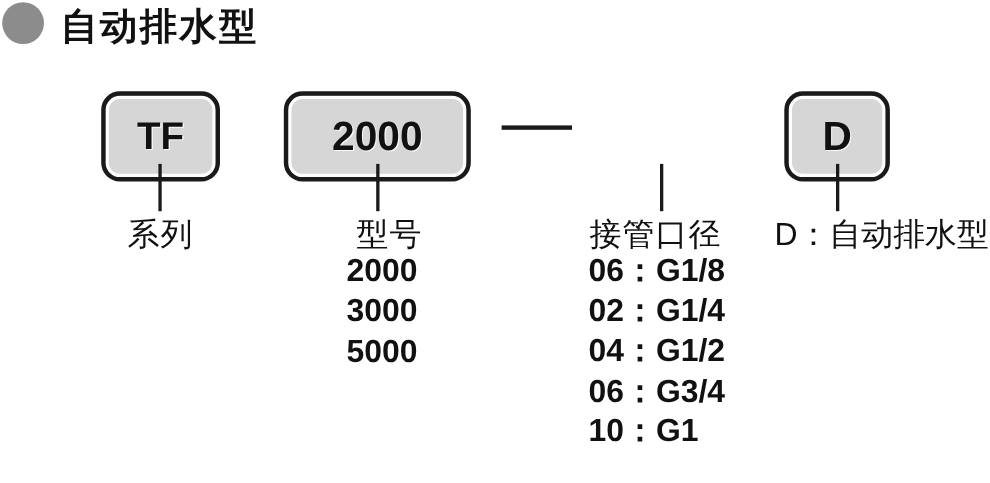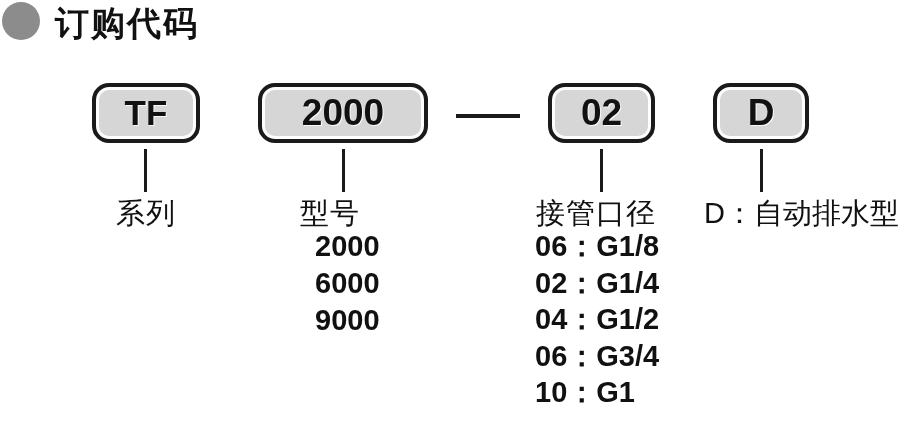--- a/index.html
+++ b/index.html
@@ -22,21 +22,21 @@
     background: #8c8c8c;
   }
   .page-title {
     position: absolute; left: 55px; top: 1px;
     font-size: 34px; font-weight: bold;
     letter-spacing: 2px; white-space: nowrap;
   }
 
   
   .code-box {
-    position: absolute; top: 83px; height: 60px;
+    position: absolute; top: 83px; height: 82px;
     background: #d6d6d6;
     border: 4px solid #1a1a1a;
     border-radius: 17px;
     box-shadow: inset 0 0 0 3px rgba(255,255,255,0.95);
     display: flex; align-items: center; justify-content: center;
     font-weight: bold; font-size: 37px;
     text-shadow: 1px 1px 0 rgba(255,255,255,0.85);
     white-space: nowrap;
   }
   .box-tf    { left: 92px;  width: 108px; font-size: 35px; }
@@ -58,63 +58,62 @@
   .vline-port   { left: 600px; }
   .vline-drain  { left: 760px; }
 
   
   .legend-label {
     position: absolute; top: 194px;
     font-size: 29px; font-weight: normal;
     white-space: nowrap; letter-spacing: 1px;
   }
   .label-series { left: 116px; }
-  .label-model  { left: 300px; }
+  .label-model  { left: 324px; }
   .label-port   { left: 536px; }
   .label-drain  { left: 704px; letter-spacing: 0; }
 
   .option-list {
     position: absolute;
     font-size: 29px; font-weight: bold;
     white-space: nowrap;
   }
   .model-list { left: 315px; top: 228px; line-height: 37px; }
   .port-list  { left: 535px; top: 228px; line-height: 36.5px; }
   .option-list .opt { display: block; }
 </style>
 </head>
 <body>
 
 <div class="page">
 
   <div class="title-row">
     <span class="title-bullet"></span>
-    <span class="page-title">订购代码</span>
+    <span class="page-title">自动排水型</span>
   </div>
 
   <div class="code-box box-tf">TF</div>
   <div class="code-box box-model">2000</div>
-  <div class="code-box box-port">02</div>
   <div class="code-box box-drain">D</div>
 
   <div class="dash-connector"></div>
   <div class="vline vline-series"></div>
   <div class="vline vline-model"></div>
   <div class="vline vline-port"></div>
   <div class="vline vline-drain"></div>
 
   <div class="legend-label label-series">系列</div>
   <div class="legend-label label-model">型号</div>
   <div class="legend-label label-drain">D：自动排水型</div>
   <div class="legend-label label-port">接管口径</div>
 
   <div class="option-list model-list">
     <span class="opt">2000</span>
-    <span class="opt">6000</span>
-    <span class="opt">9000</span>
+    <span class="opt">3000</span>
+    <span class="opt">5000</span>
   </div>
 
   <div class="option-list port-list">
     <span class="opt">06：G1/8</span>
     <span class="opt">02：G1/4</span>
     <span class="opt">04：G1/2</span>
     <span class="opt">06：G3/4</span>
     <span class="opt">10：G1</span>
   </div>
 

